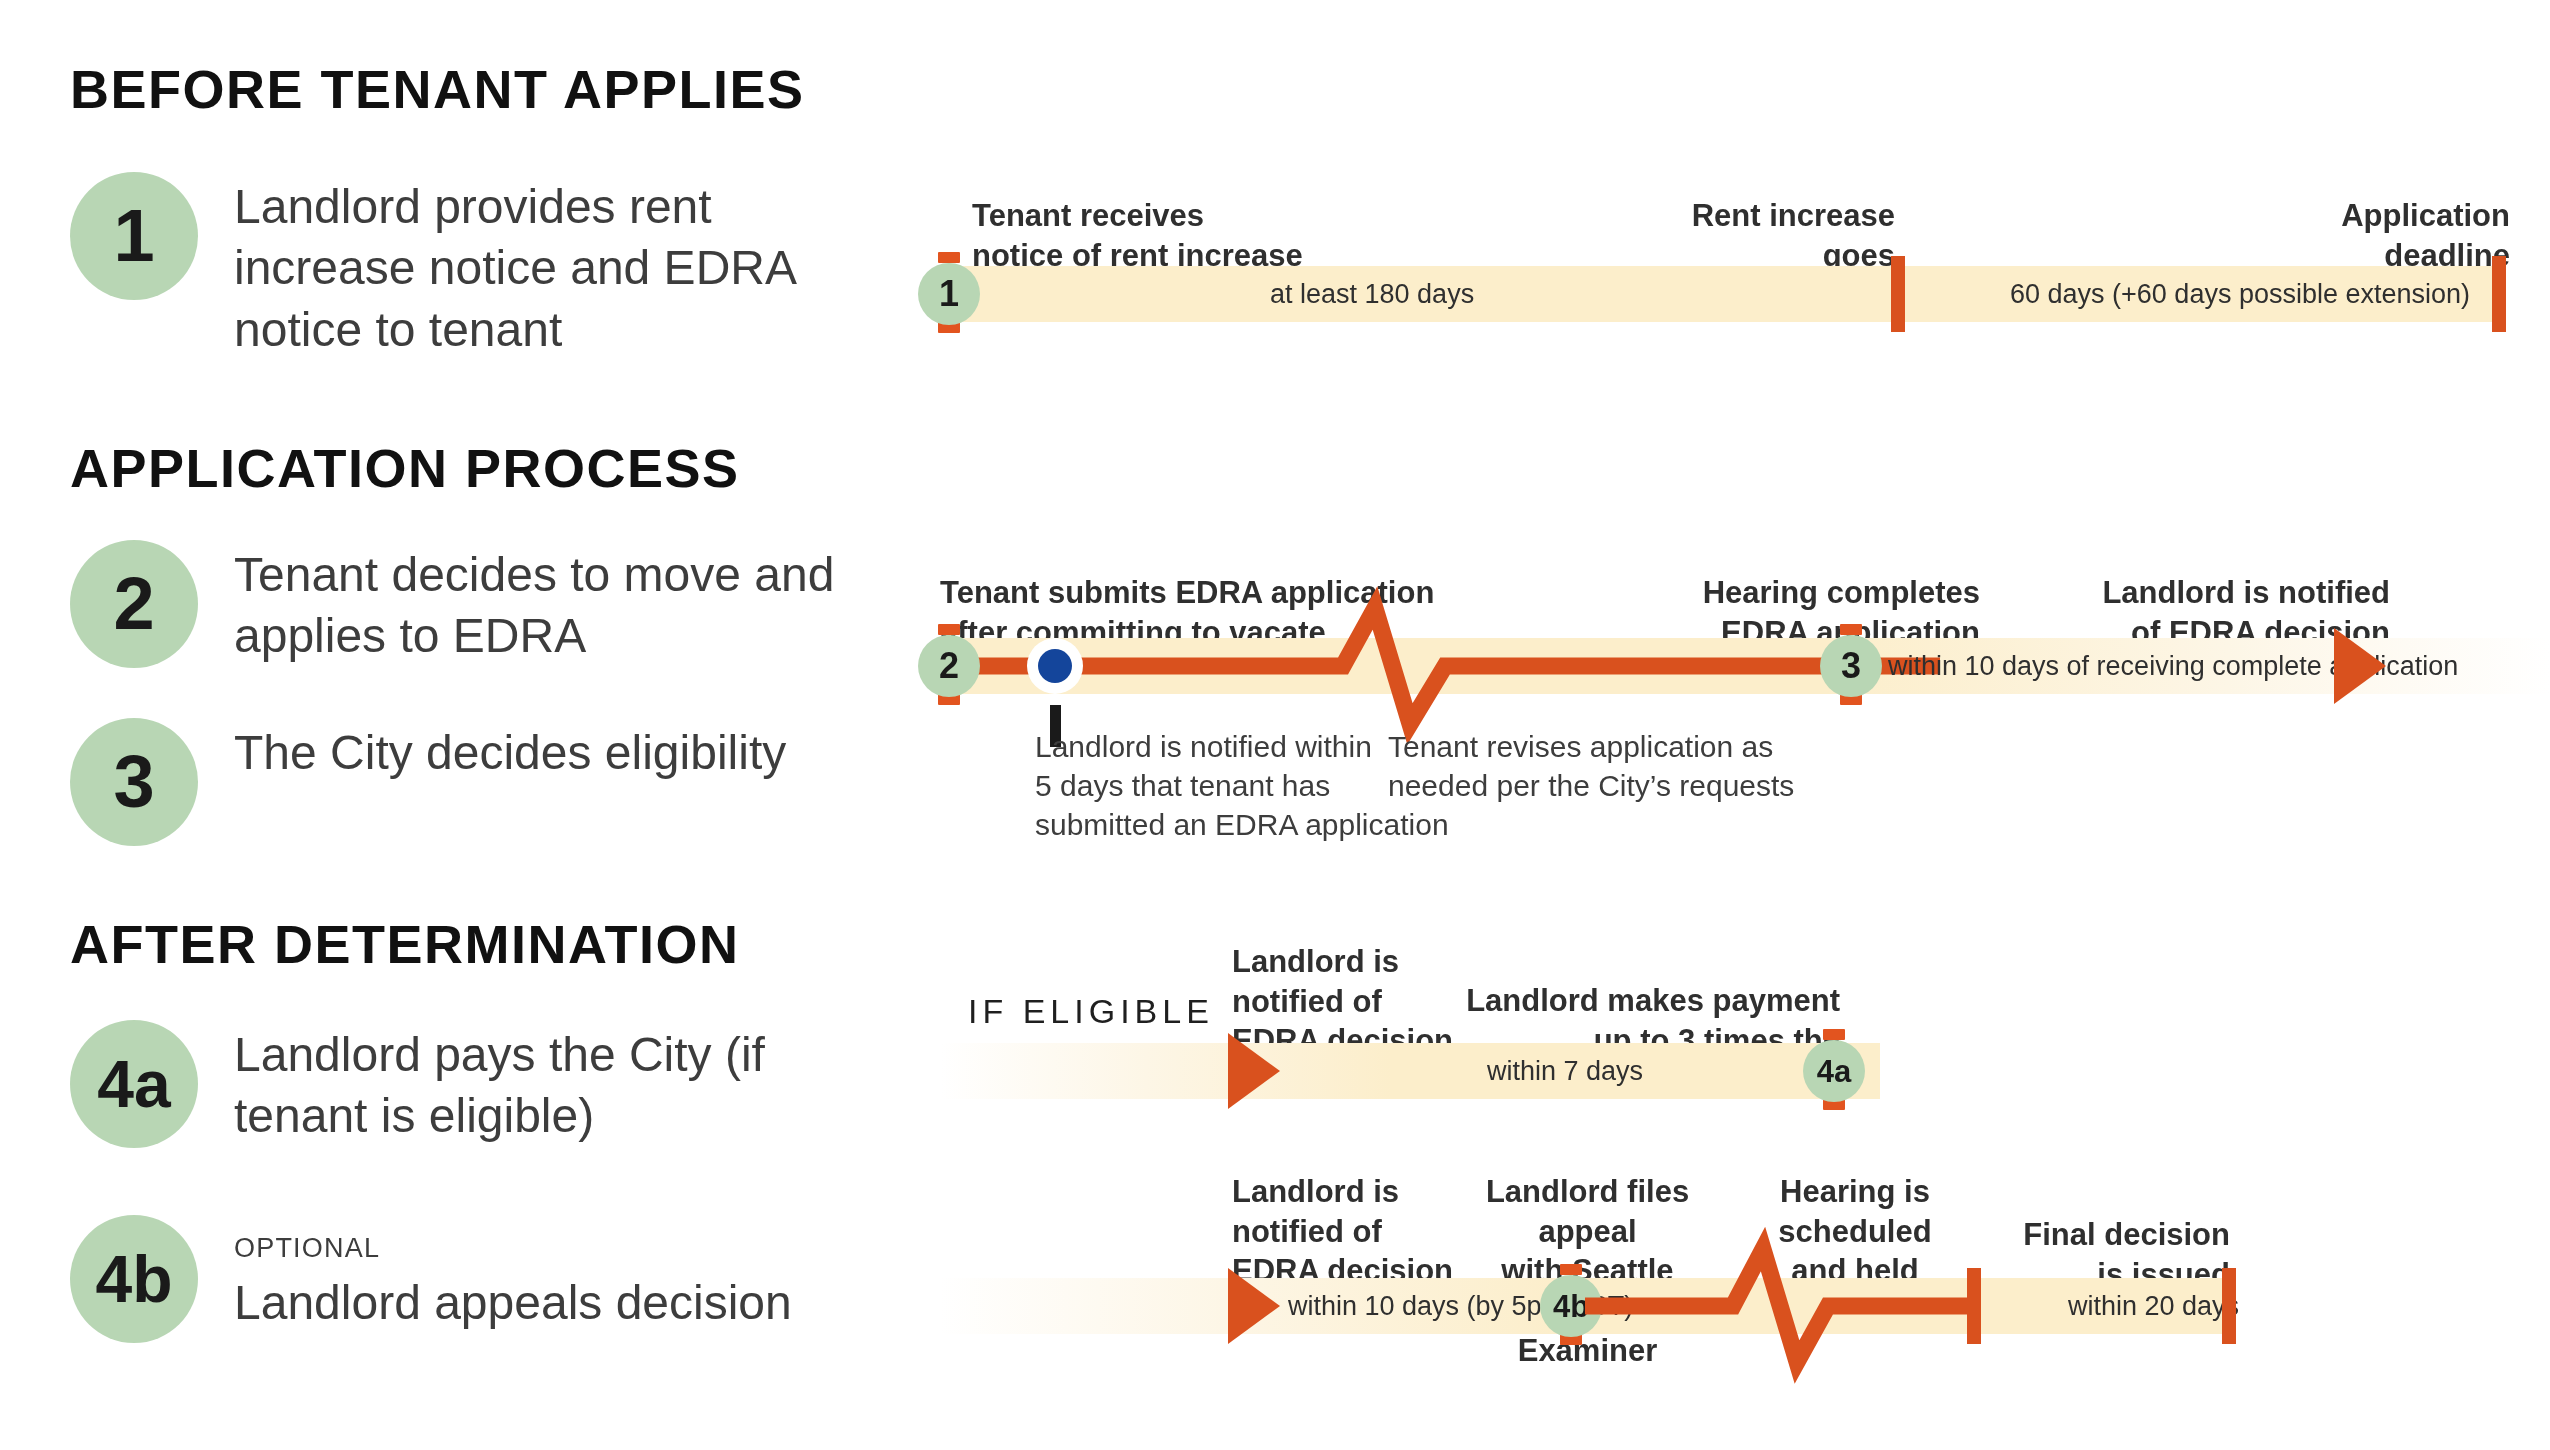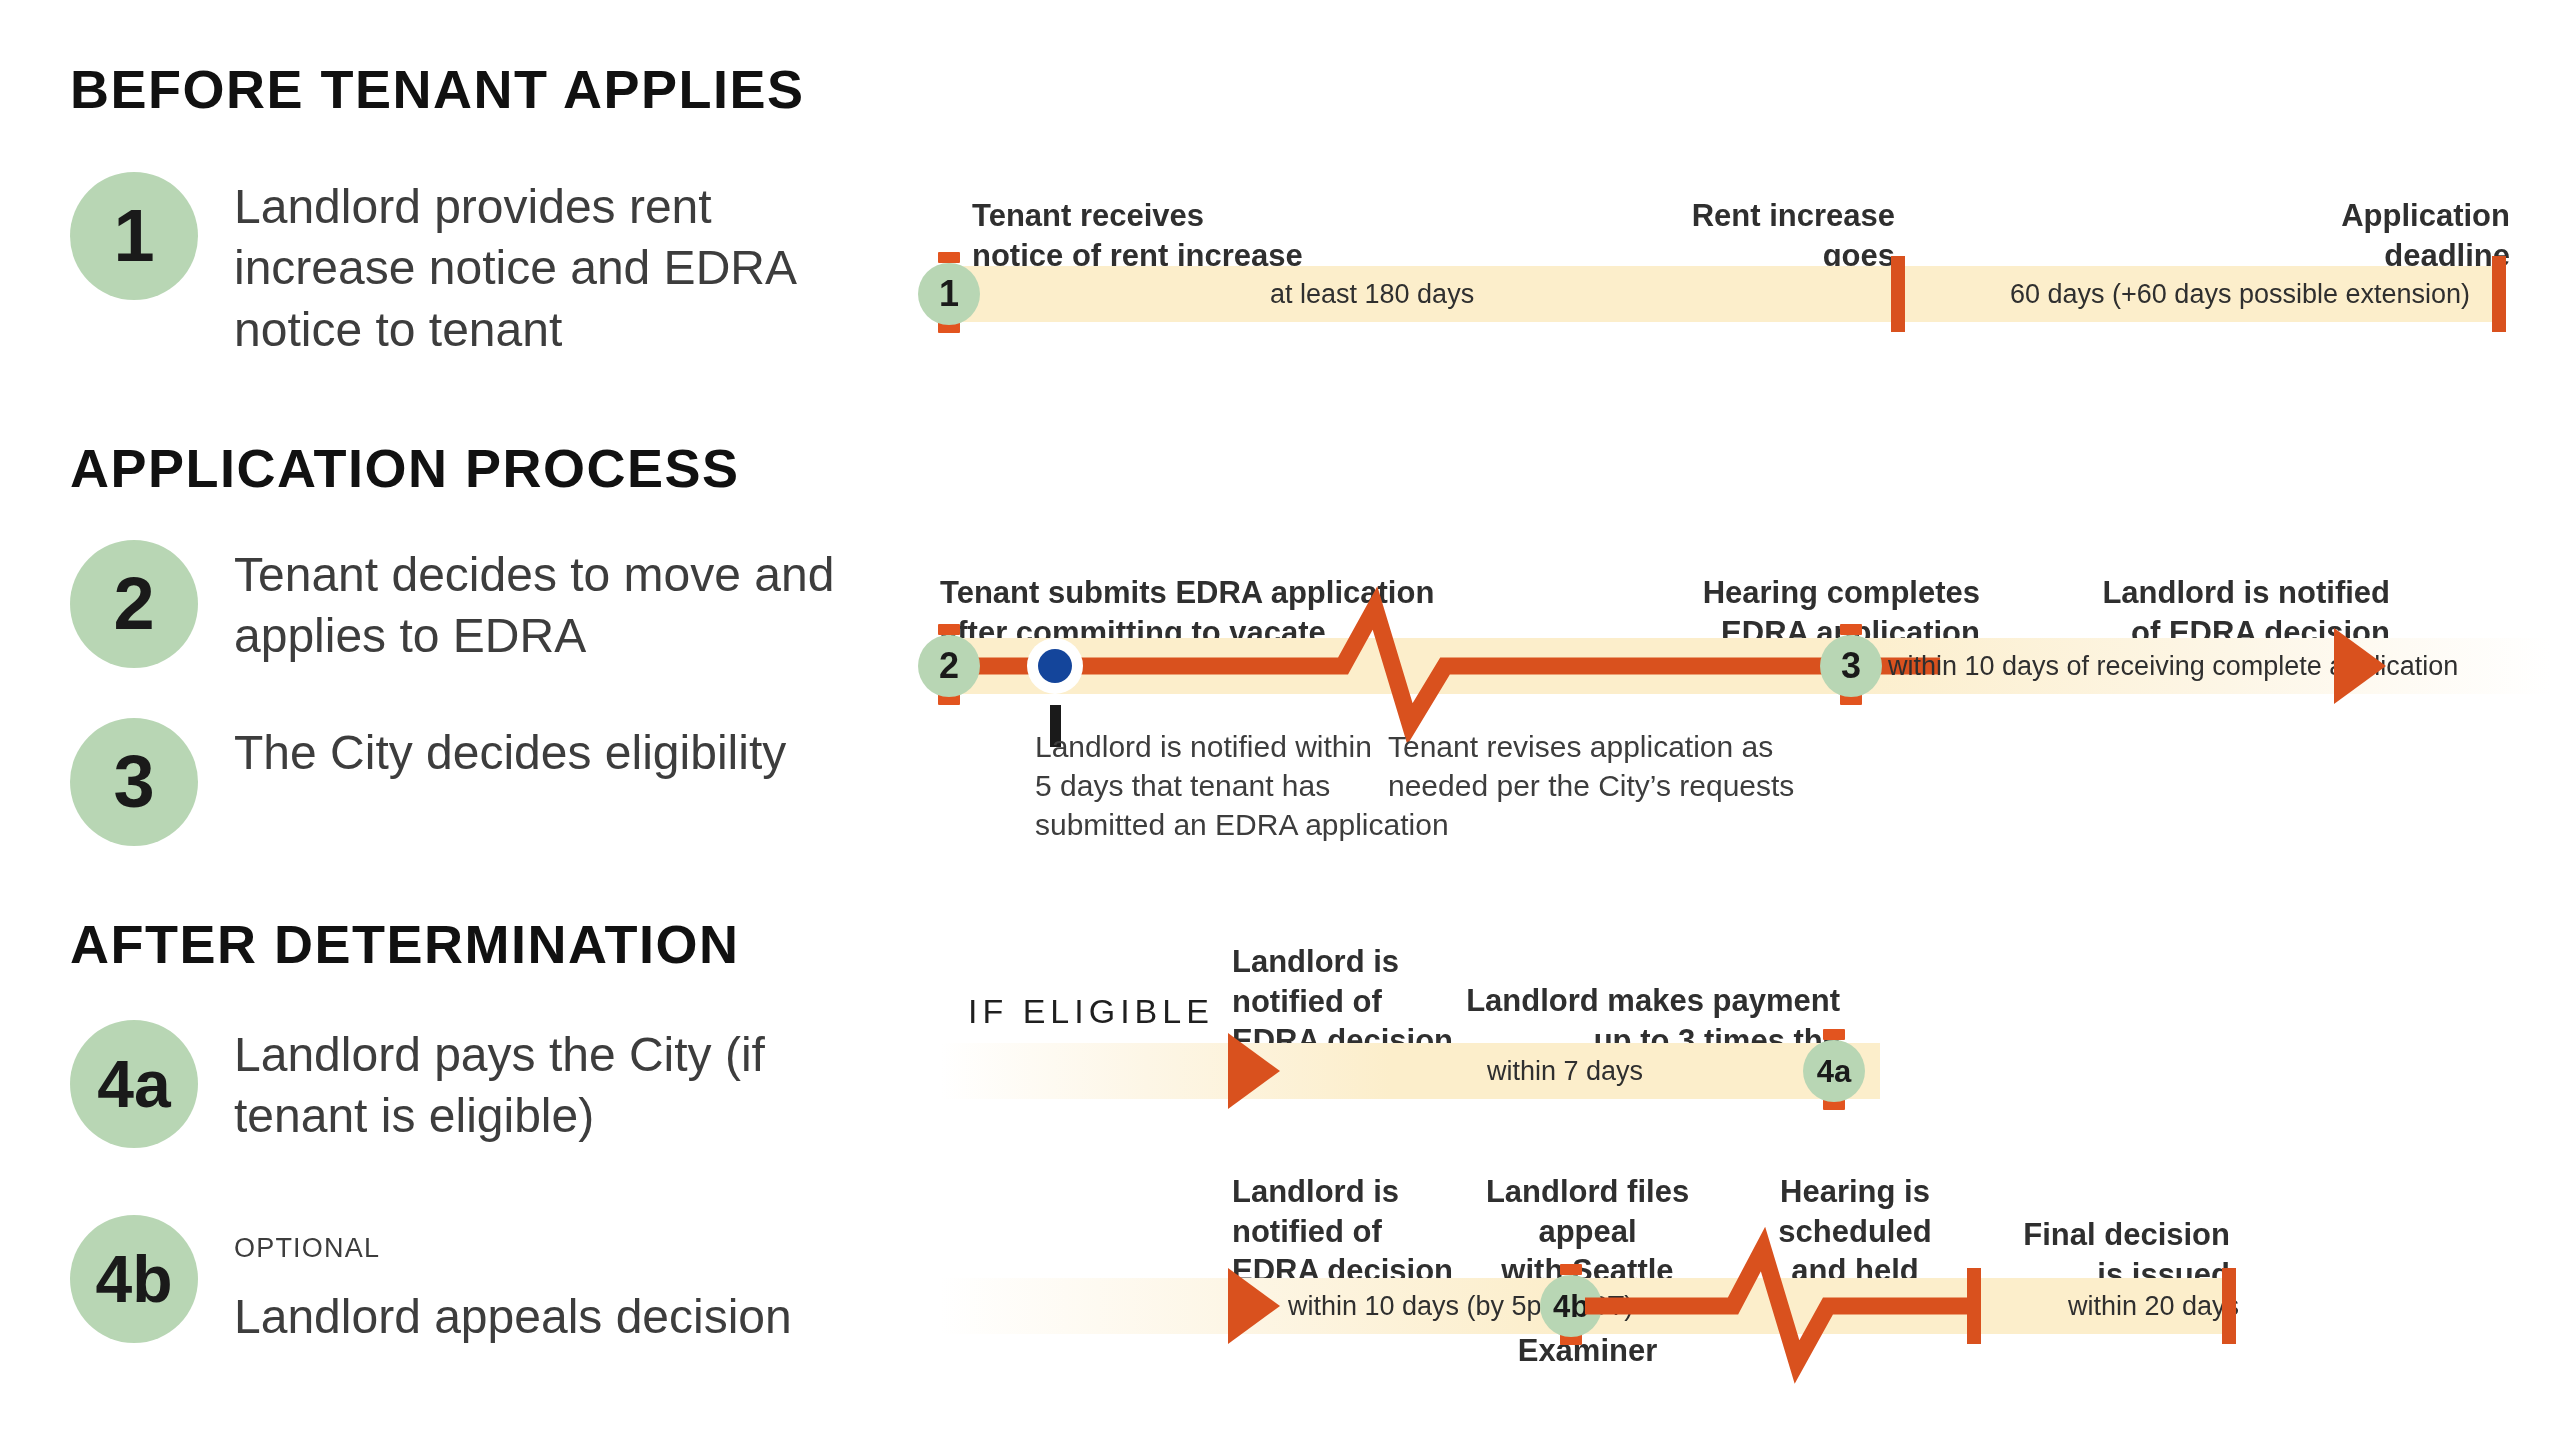--- a/index.html
+++ b/index.html
@@ -37,21 +37,21 @@
     font-size:48px;
     line-height:1.28;
     color:#3d3d3d;
     padding-top:4px;
   }
   .optional-tag{
     font-size:27px;
     letter-spacing:1.2px;
     color:#3d3d3d;
     line-height:1;
-    margin-bottom:24px;
+    margin-bottom:10px;
   }
 
   
   .tl-wrap{position:absolute;}
   .band{
     position:absolute;height:56px;background:#fceecb;
   }
   .band.fade-right{
     background:linear-gradient(to right,#fceecb 0%,#fceecb 55%,#fdf6e6 80%,#ffffff 100%);
   }

